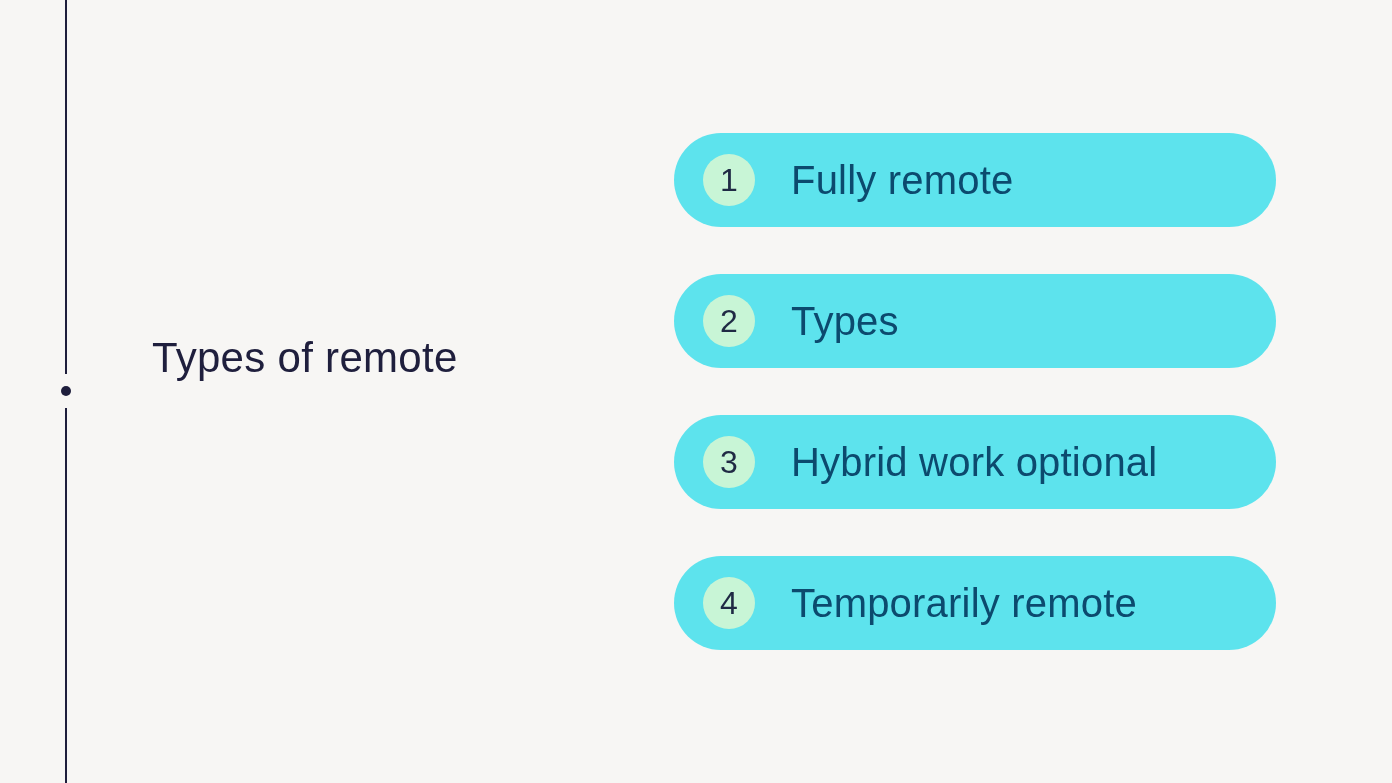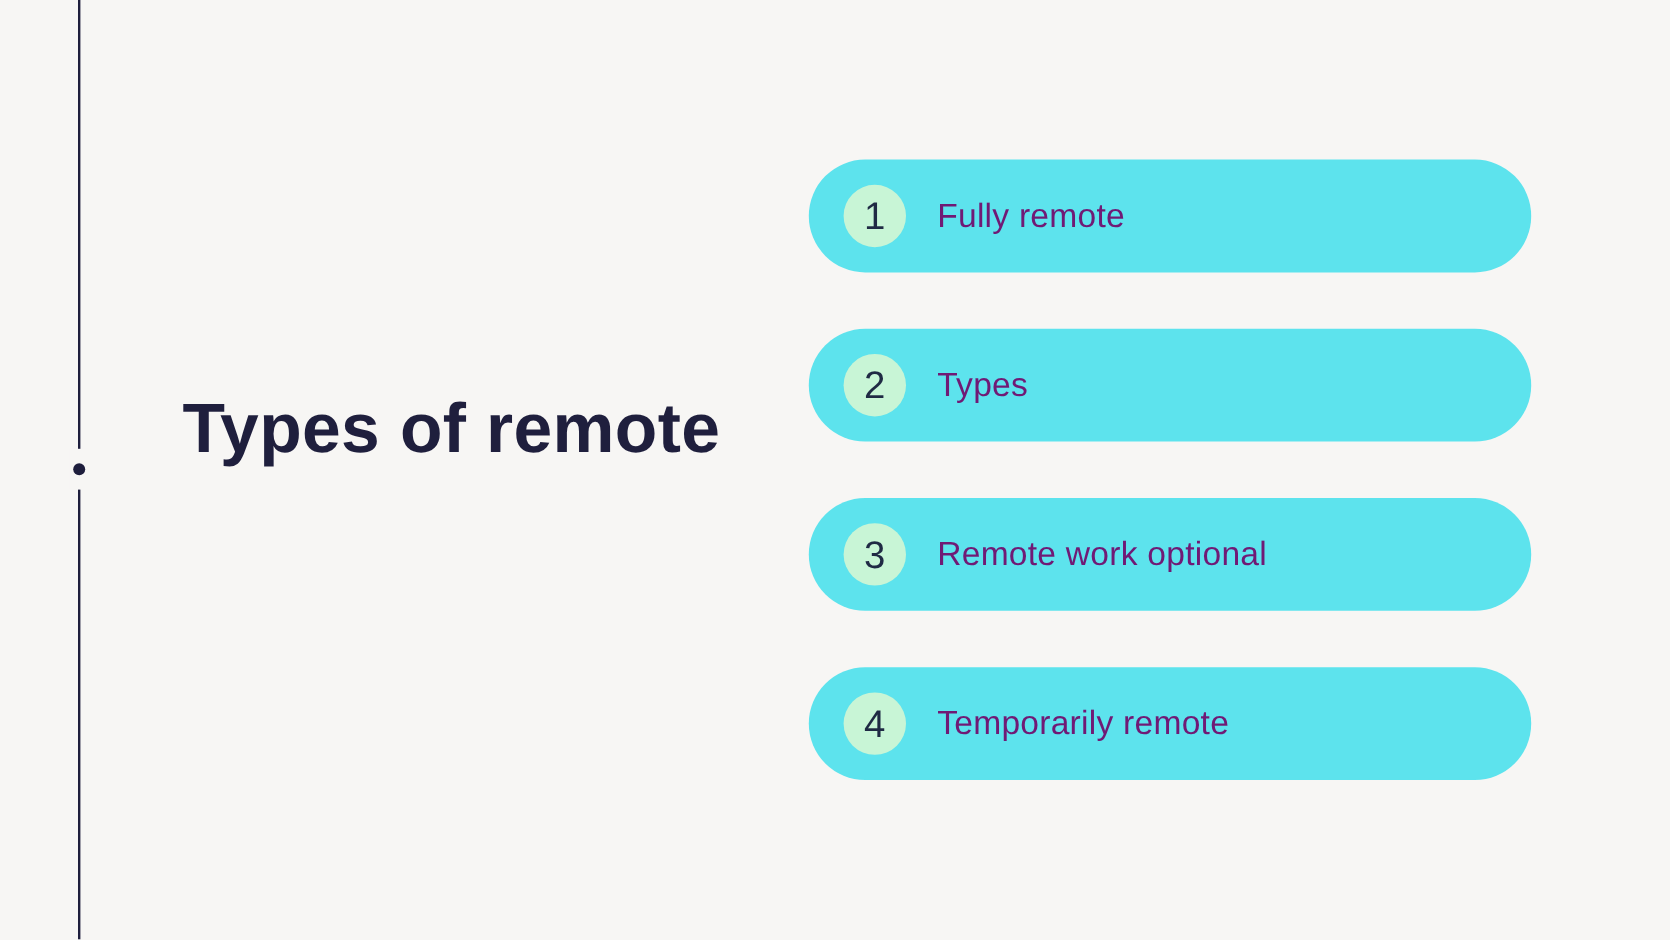--- a/index.html
+++ b/index.html
@@ -16,37 +16,37 @@
   .timeline-dot-gap {
     position:absolute; left:58px; top:374px; width:16px; height:34px;
     background:#f7f6f4;
   }
   .timeline-dot {
     position:absolute; left:61px; top:386px; width:10px; height:10px;
     border-radius:50%; background:#1e1e3c;
   }
   .title {
     position:absolute; left:152px; top:320px; width:500px;
-    font-size:58px; line-height:76px; font-weight:700;
+    font-size:42px; line-height:76px; font-weight:400;
     color:#1f1f3d; letter-spacing:0.3px; margin:0;
   }
   .title span { display:block; }
   .list { position:absolute; left:674px; top:133px; width:602px; }
   .pill {
     height:94px; border-radius:47px; background:#5de3ed;
     display:flex; align-items:center; margin-bottom:47px;
     box-sizing:border-box; padding-left:29px;
   }
   .badge {
     width:52px; height:52px; border-radius:50%;
     background:#c8f5d6; display:flex; align-items:center; justify-content:center;
     font-size:32px; color:#1f2a44; flex-shrink:0;
   }
   .pill-label {
-    margin-left:26px; font-size:28px; color:#701a75; letter-spacing:0.2px;
+    margin-left:36px; font-size:40px; color:#0c4a6e; letter-spacing:0.2px;
   }
 </style>
 </head>
 <body>
 
 <div class="timeline-line"></div>
 <div class="timeline-dot-gap"></div>
 <div class="timeline-dot"></div>
 
 <h1 class="title">
@@ -63,21 +63,21 @@
   <div class="pill">
     <div class="badge">
       <span>2</span>
     </div>
     <span class="pill-label">Types</span>
   </div>
   <div class="pill">
     <div class="badge">
       <span>3</span>
     </div>
-    <span class="pill-label">Remote work optional</span>
+    <span class="pill-label">Hybrid work optional</span>
   </div>
   <div class="pill">
     <div class="badge">
       <span>4</span>
     </div>
     <span class="pill-label">Temporarily remote</span>
   </div>
 </div>
 
 </body></html>

